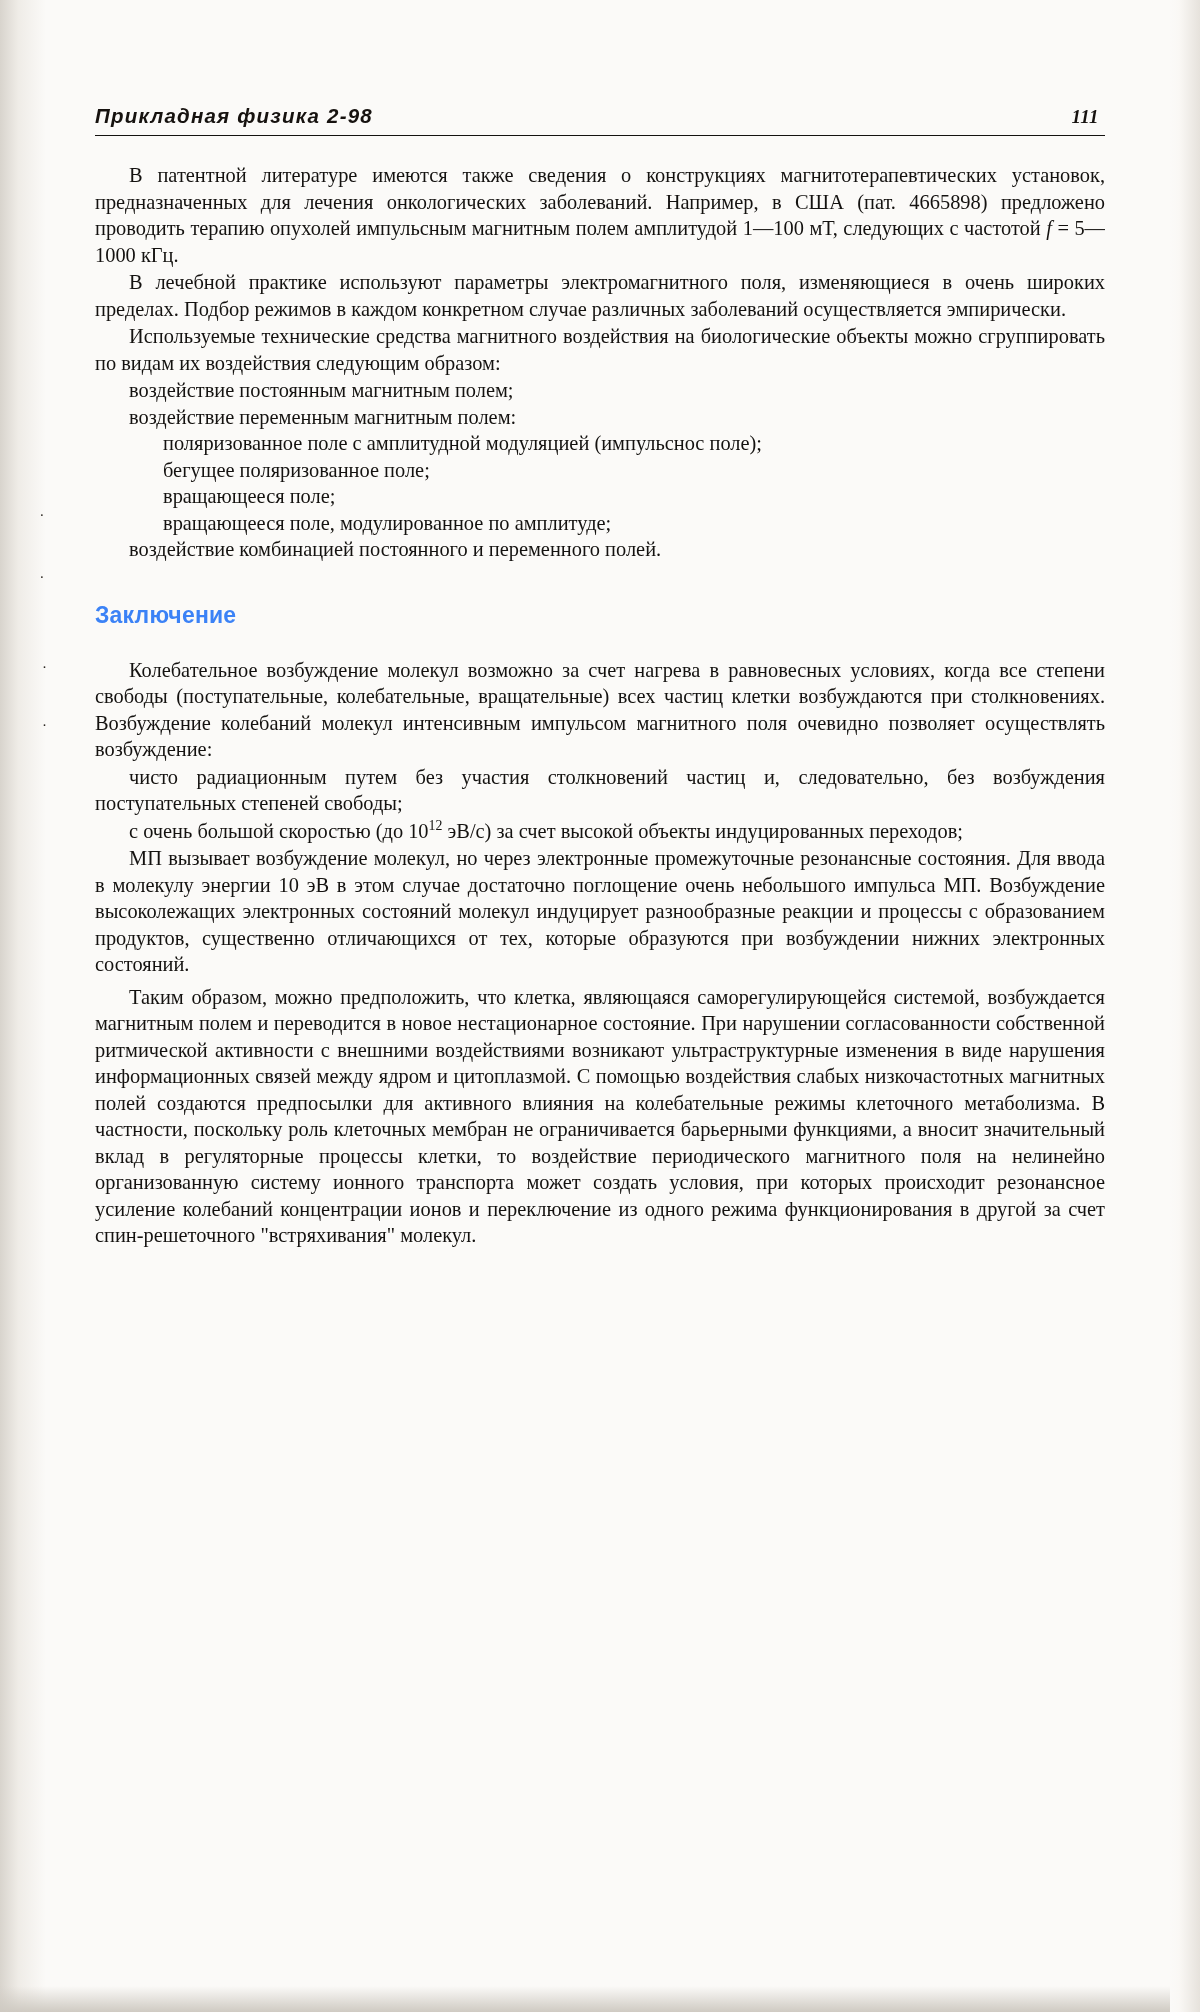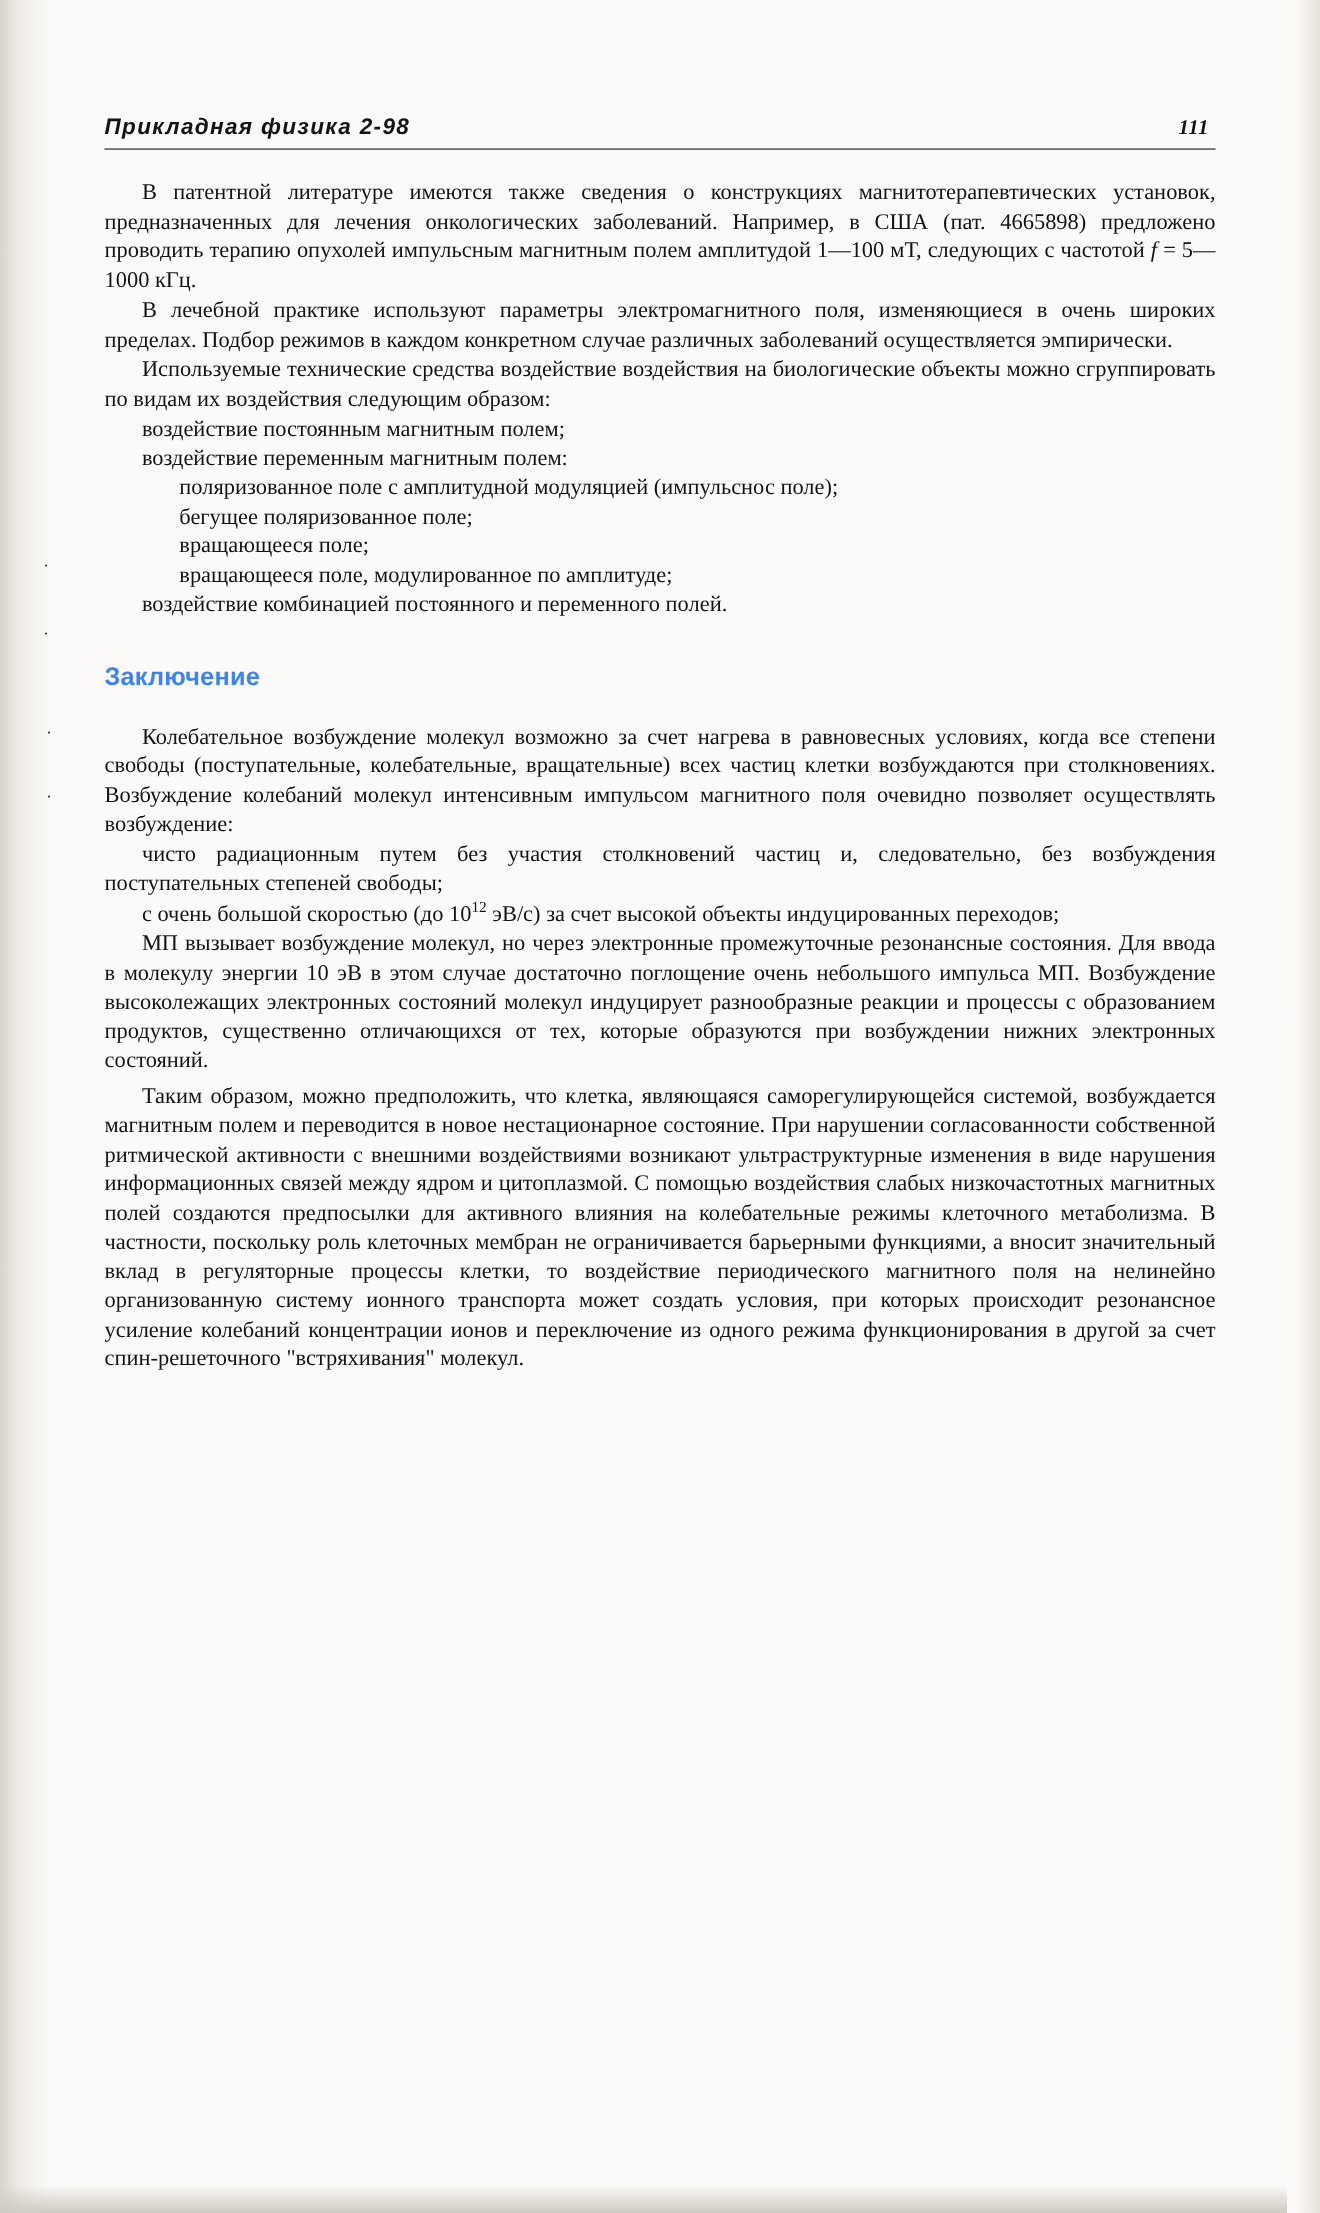--- a/index.html
+++ b/index.html
@@ -143,21 +143,21 @@
       <div class="pageno">111</div>
     </div>
     <div class="rule"></div>
 
     <div class="body">
 
       <p class="ind"><span>В патентной литературе имеются также сведения о конструкциях магнитотерапевтических установок, предназначенных для лечения онкологических заболеваний. Например, в США (пат. 4665898) предложено проводить терапию опухолей импульсным магнитным полем амплитудой 1—100 мТ, следующих с частотой </span><span class="it">f</span><span> = 5—1000 кГц.</span></p>
 
       <p class="ind">В лечебной практике используют параметры электромагнитного поля, изменяющиеся в очень широких пределах. Подбор режимов в каждом конкретном случае различных заболеваний осуществляется эмпирически.</p>
 
-      <p class="ind">Используемые технические средства воздействие воздействия на биологические объекты можно сгруппировать по видам их воздействия следующим образом:</p>
+      <p class="ind">Используемые технические средства магнитного воздействия на биологические объекты можно сгруппировать по видам их воздействия следующим образом:</p>
 
       <ul class="plain">
         <li class="lvl1">воздействие постоянным магнитным полем;</li>
         <li class="lvl1">воздействие переменным магнитным полем:</li>
         <li class="lvl2">поляризованное поле с амплитудной модуляцией (импульснос поле);</li>
         <li class="lvl2">бегущее поляризованное поле;</li>
         <li class="lvl2">вращающееся поле;</li>
         <li class="lvl2">вращающееся поле, модулированное по амплитуде;</li>
         <li class="lvl1">воздействие комбинацией постоянного и переменного полей.</li>
       </ul>

